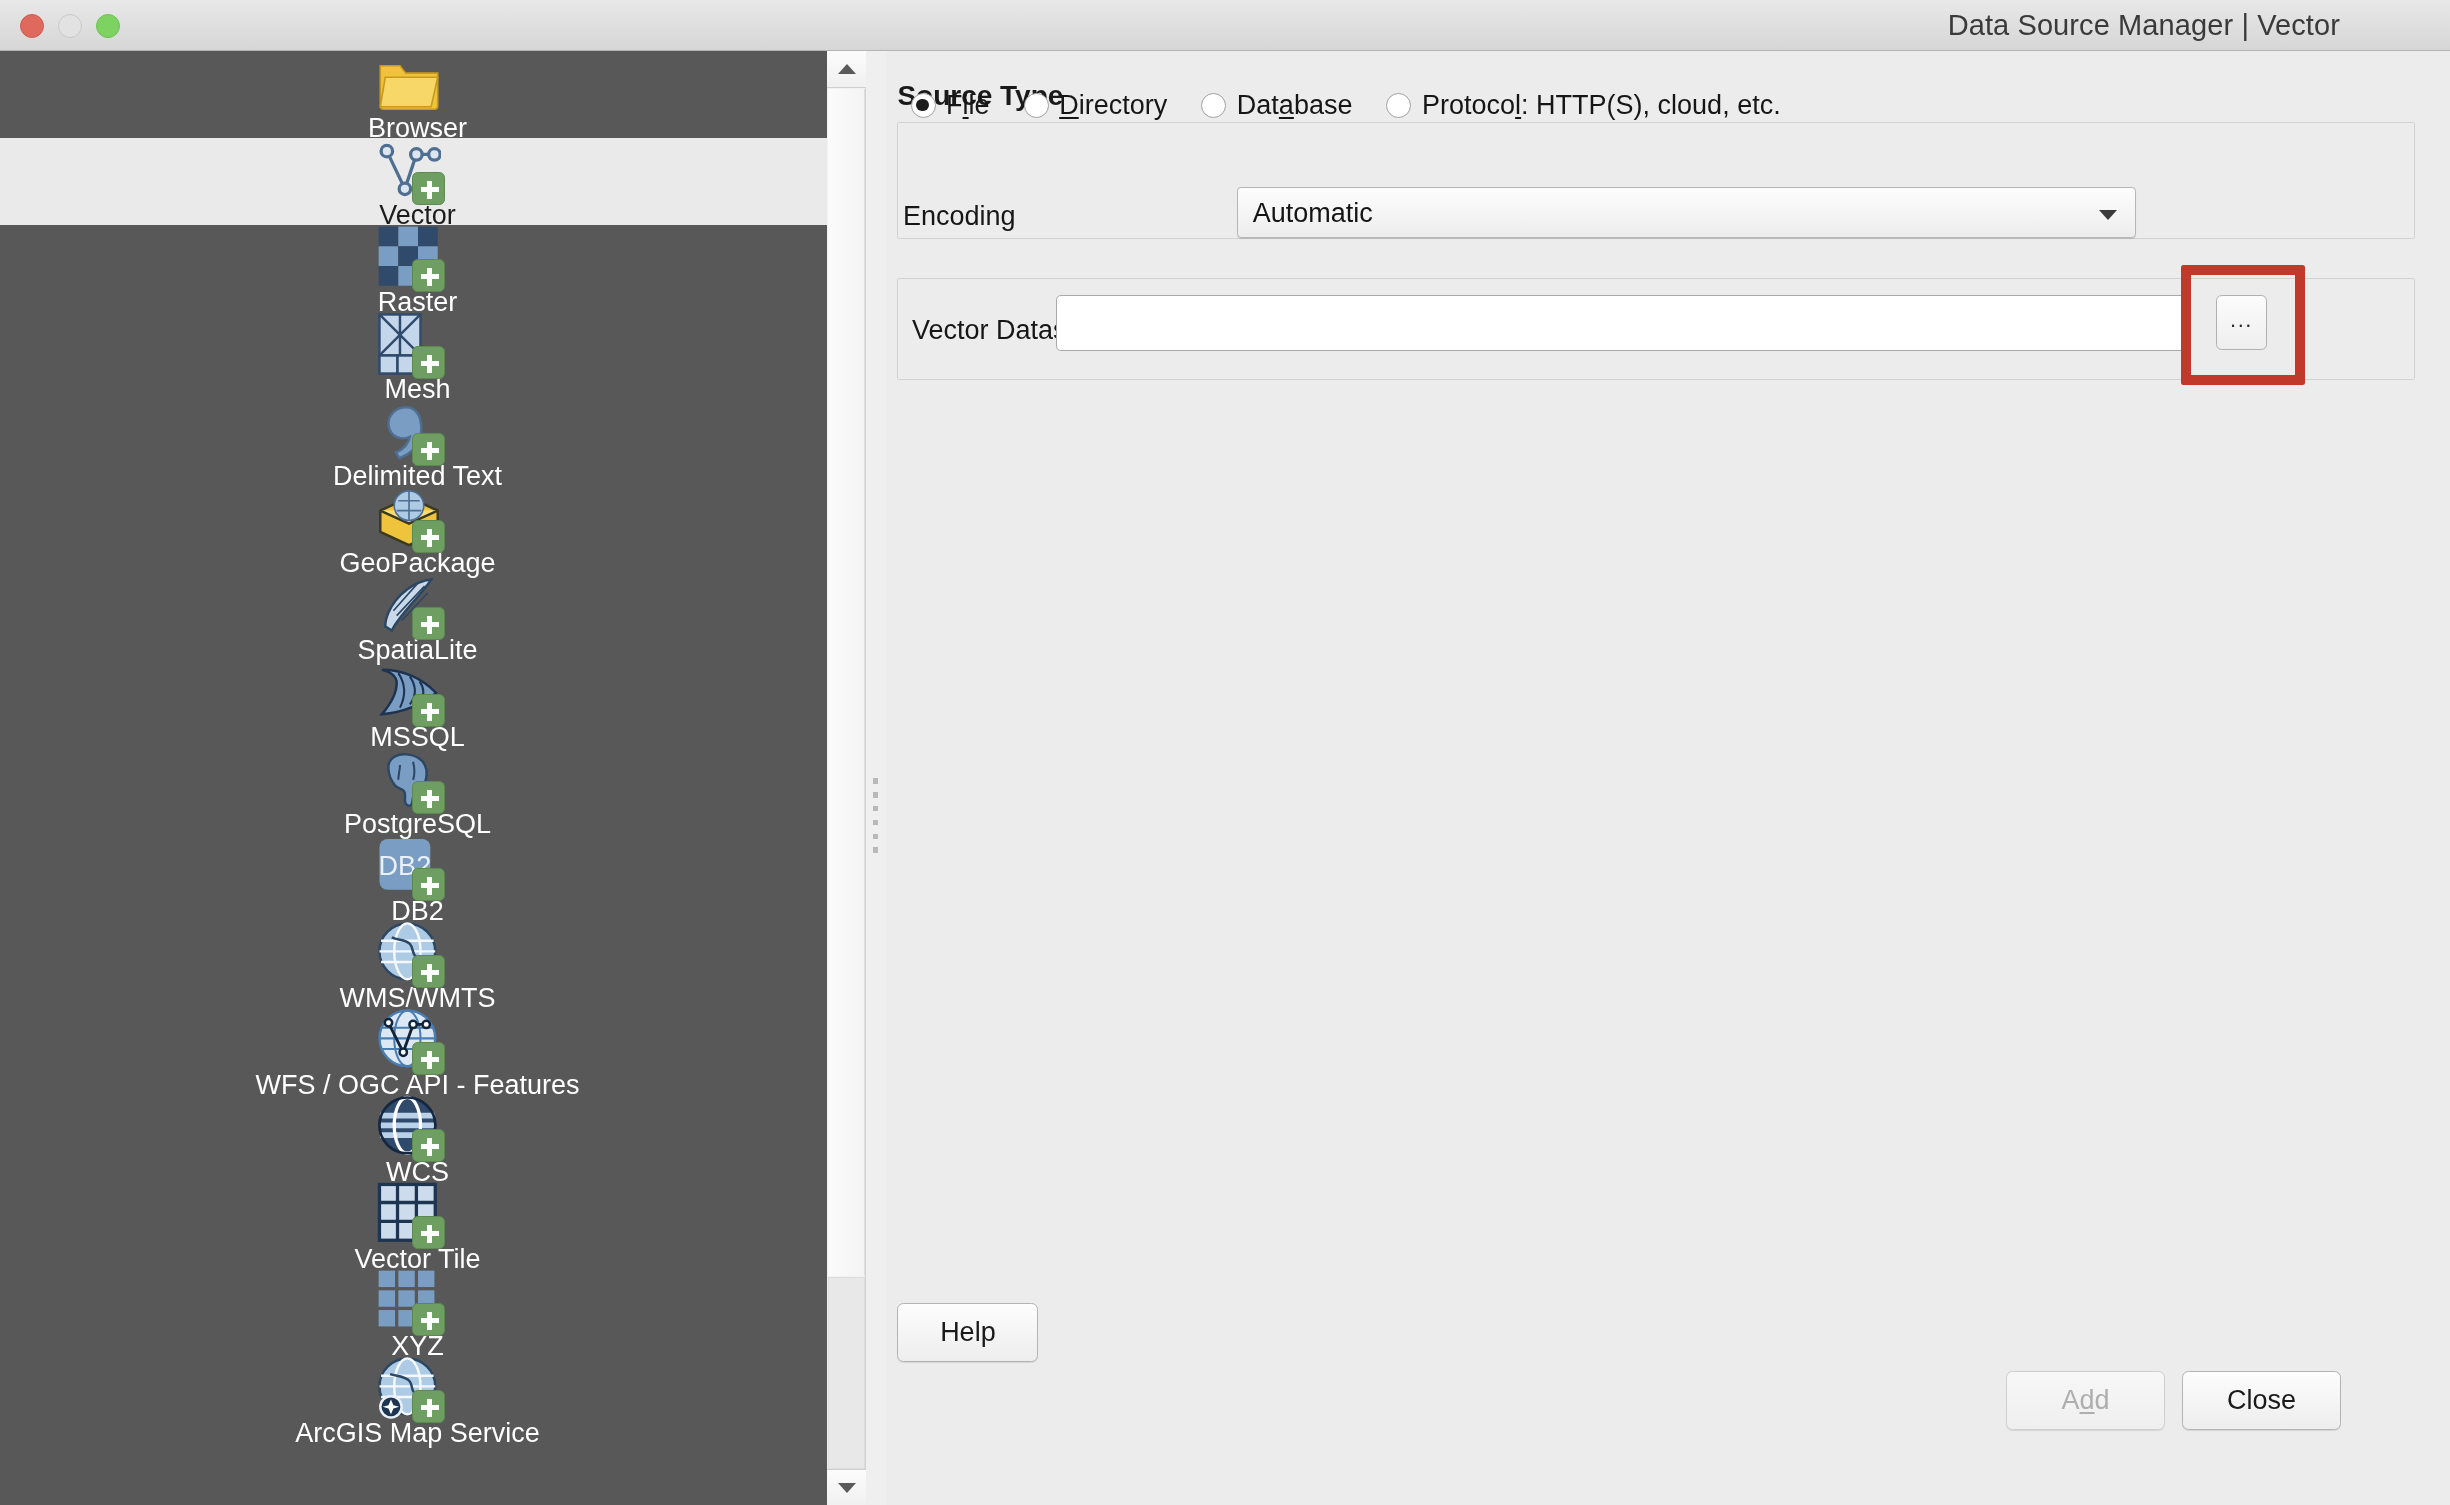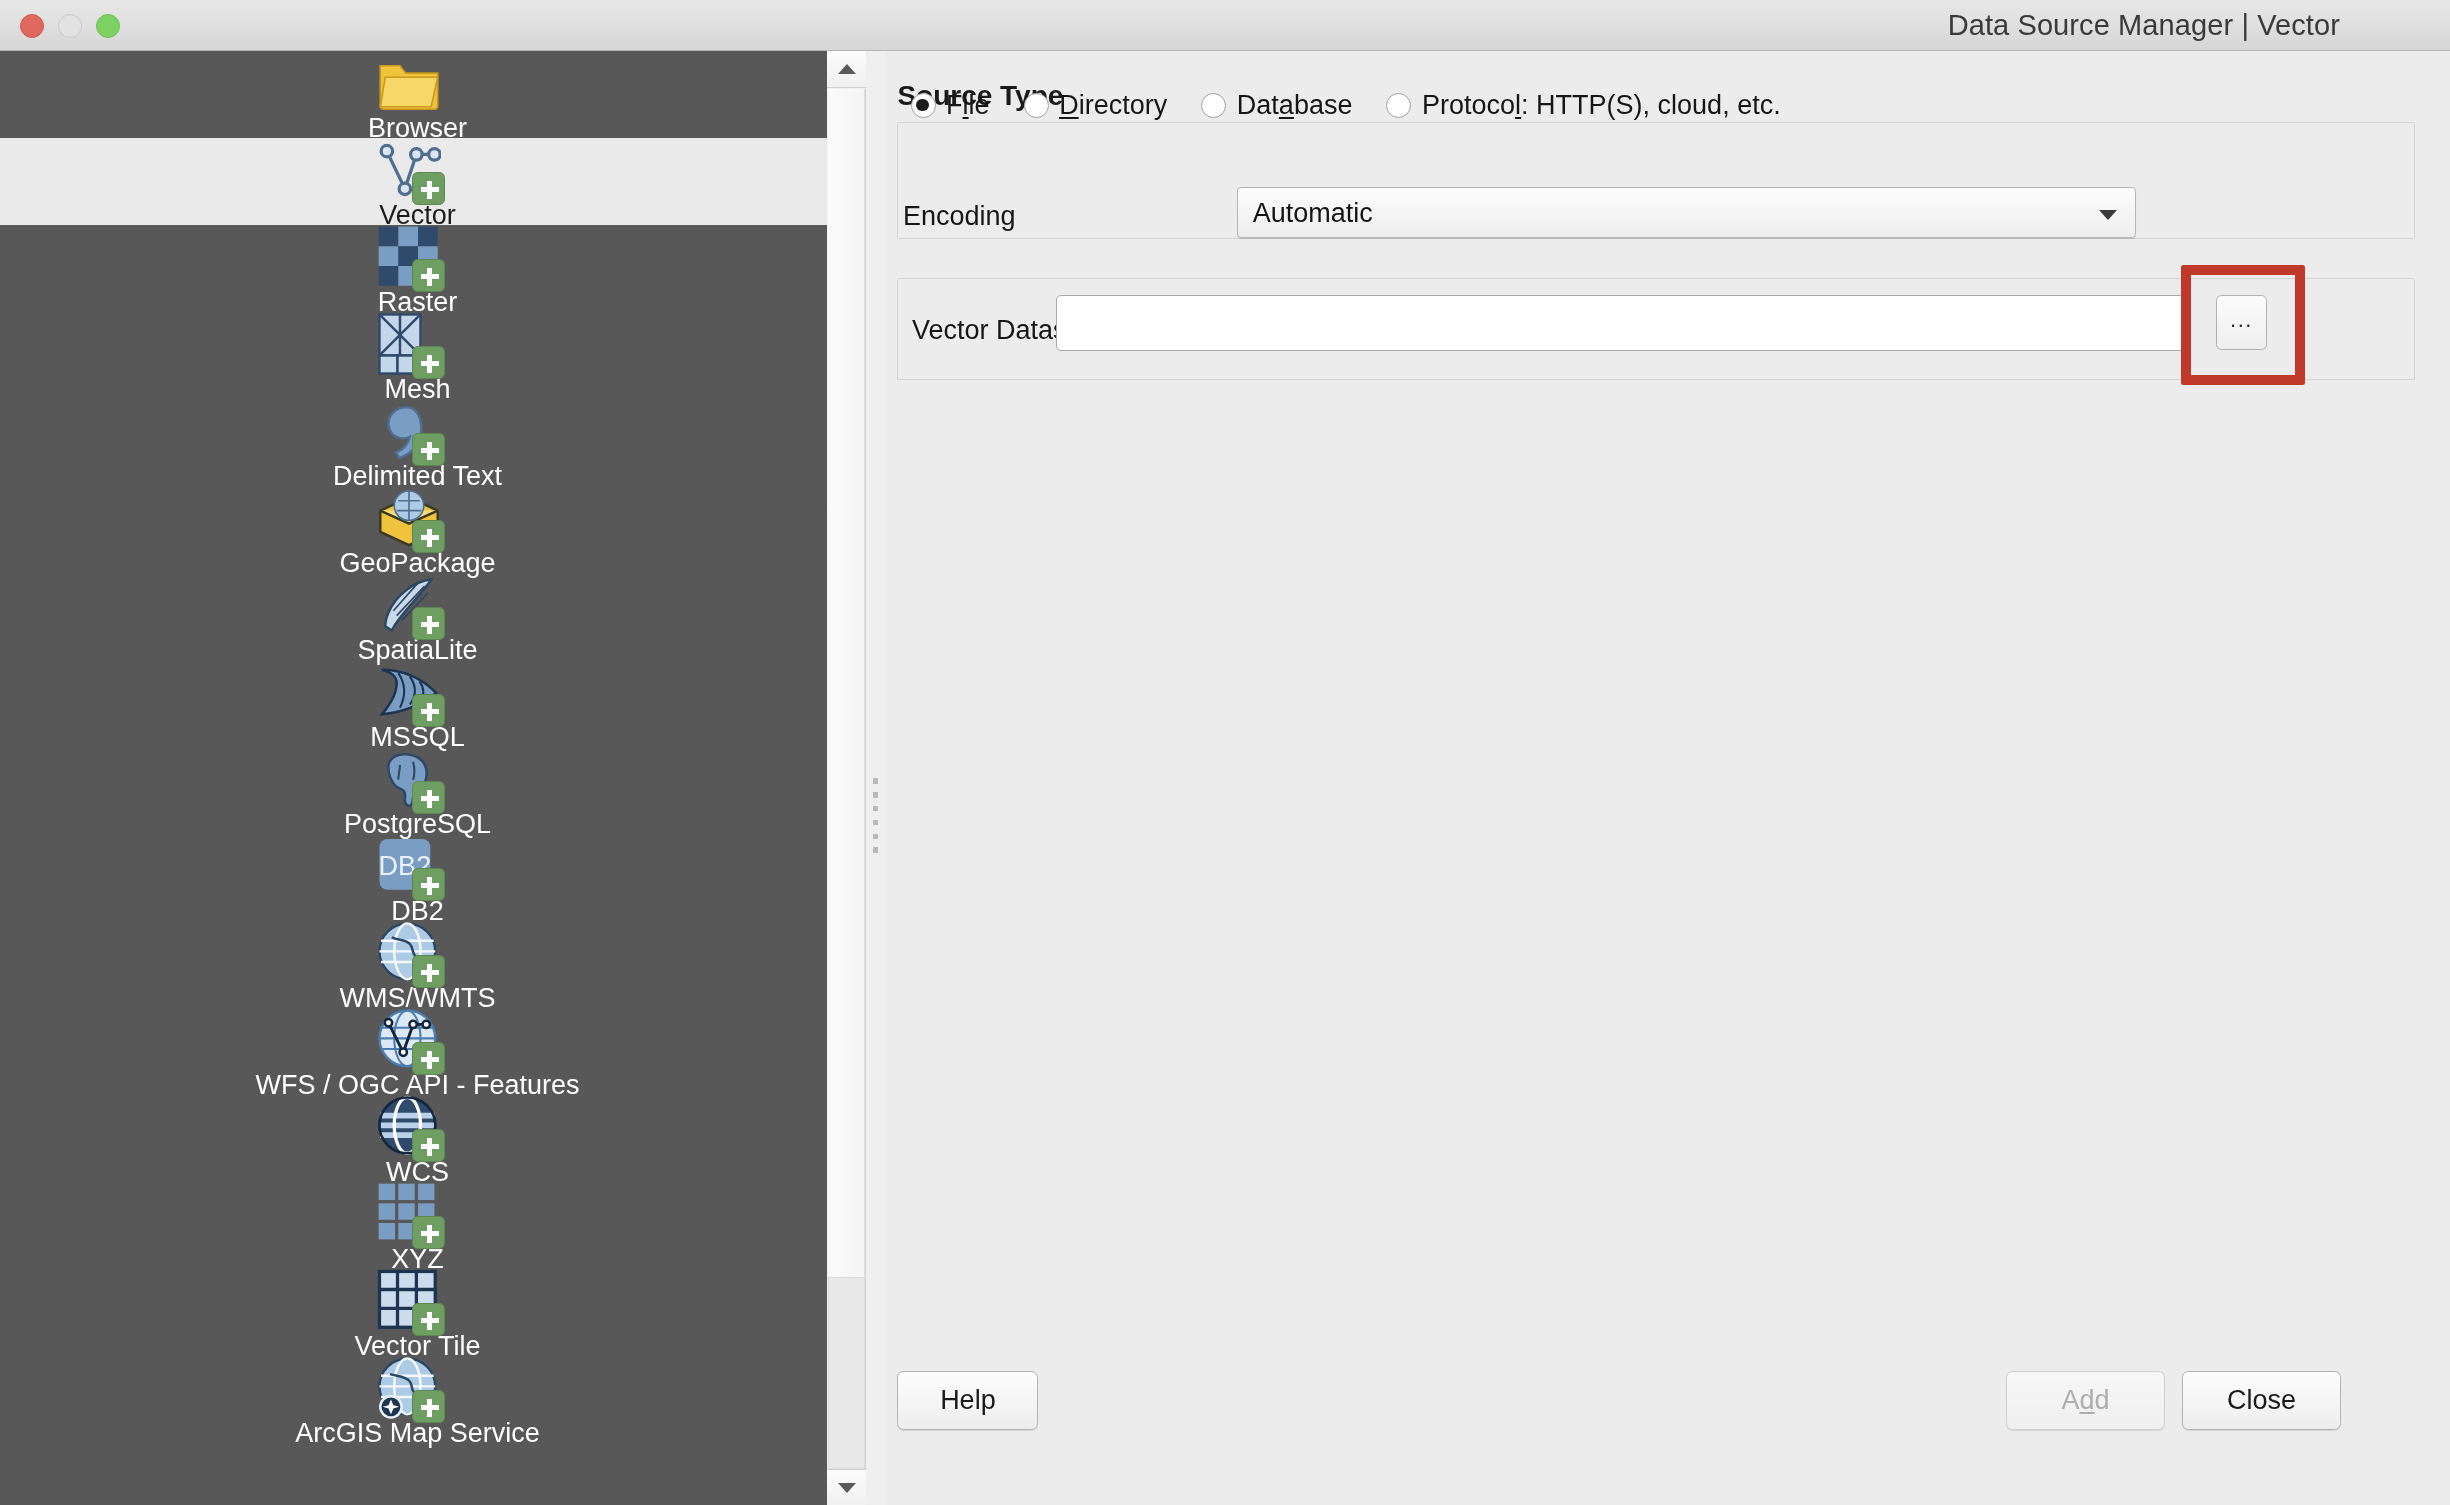--- a/index.html
+++ b/index.html
@@ -300,21 +300,21 @@
     background: linear-gradient(to bottom, #fdfdfd, #ededed);
     border: 0.8px solid #b4b4b4;
     border-radius: 6.5px;
     font-size: 27px;
     color: #1a1a1a;
     display: flex;
     align-items: center;
     justify-content: center;
     box-shadow: 0 0.8px 0.8px rgba(0,0,0,0.10);
   }
-  #btn-help  { left: 11.4px;   top: 1320px; width: 141px; }
+  #btn-help  { left: 11.4px;   top: 1252px; width: 141px; }
   #btn-add   { left: 1120px; top: 1320px; width: 159px; color: #aeaeae;
                background: linear-gradient(to bottom, #f7f7f7, #efefef);
                border-color: #cfcfcf; }
   #btn-close { left: 1296px; top: 1320px; width: 159px; }
 </style>
 </head>
 <body>
 
 <div class="titlebar">
   <div class="traffic">
@@ -476,45 +476,45 @@
           <ellipse cx="37" cy="37" rx="16" ry="34" fill="none" stroke="#ffffff" stroke-width="4"></ellipse>
           <circle cx="37" cy="37" r="34" fill="none" stroke="#16283f" stroke-width="3"></circle>
         </svg>
         <span class="plus-badge"></span>
       </span>
       <span class="side-label">WCS</span>
     </div>
     <div class="side-item">
       <span class="side-icon">
         <svg viewBox="0 0 78 78">
+          <rect x="3" y="3" width="68" height="68" fill="#ccdcec" stroke="#1d3550" stroke-width="4"></rect>
+          <path d="M25 3v68M48 3v68M3 25h68M3 48h68" stroke="#1d3550" stroke-width="4" fill="none"></path>
+        </svg>
+        <span class="plus-badge"></span>
+      </span>
+      <span class="side-label">Vector Tile</span>
+    </div>
+    <div class="side-item">
+      <span class="side-icon">
+        <svg viewBox="0 0 78 78">
           <g fill="#7a9dc4">
             <rect x="2" y="2" width="20" height="20"></rect>
             <rect x="26" y="2" width="20" height="20"></rect>
             <rect x="50" y="2" width="20" height="20"></rect>
             <rect x="2" y="26" width="20" height="20"></rect>
             <rect x="26" y="26" width="20" height="20"></rect>
             <rect x="50" y="26" width="20" height="20"></rect>
             <rect x="2" y="50" width="20" height="20"></rect>
             <rect x="26" y="50" width="20" height="20"></rect>
             <rect x="50" y="50" width="20" height="20"></rect>
           </g>
         </svg>
         <span class="plus-badge"></span>
       </span>
       <span class="side-label">XYZ</span>
-    </div>
-    <div class="side-item">
-      <span class="side-icon">
-        <svg viewBox="0 0 78 78">
-          <rect x="3" y="3" width="68" height="68" fill="#ccdcec" stroke="#1d3550" stroke-width="4"></rect>
-          <path d="M25 3v68M48 3v68M3 25h68M3 48h68" stroke="#1d3550" stroke-width="4" fill="none"></path>
-        </svg>
-        <span class="plus-badge"></span>
-      </span>
-      <span class="side-label">Vector Tile</span>
     </div>
     <div class="side-item">
       <span class="side-icon">
         <svg viewBox="0 0 78 78">
           <circle cx="37" cy="37" r="34" fill="#aecbe6" stroke="#2c4763" stroke-width="3"></circle>
           <ellipse cx="37" cy="37" rx="16" ry="34" fill="none" stroke="#f4f8fc" stroke-width="3"></ellipse>
           <path d="M5 24h64M3 37h68M5 50h64" stroke="#f4f8fc" stroke-width="3" fill="none"></path>
           <path d="M16 22c8 3 18 2 24 9 4 5 1 12 7 15" fill="none" stroke="#2c4763" stroke-width="3"></path>
           <circle cx="17" cy="62" r="13" fill="#1d3550" stroke="#e8f0f8" stroke-width="3"></circle>
           <path d="M17 53 l3 7 7 2 -7 2 -3 7 -3 -7 -7 -2 7 -2z" fill="#ffffff"></path>

